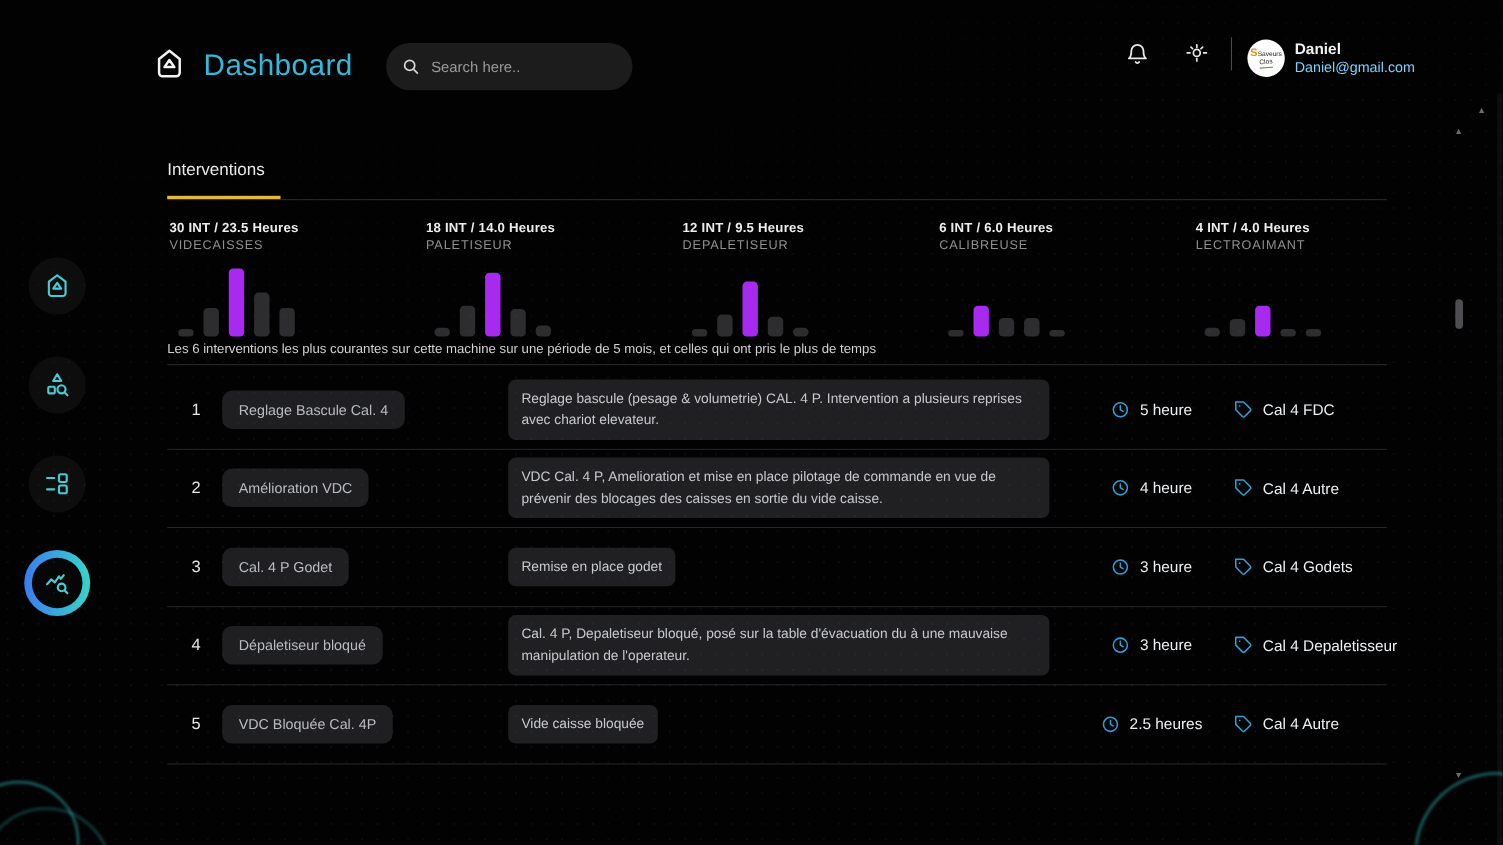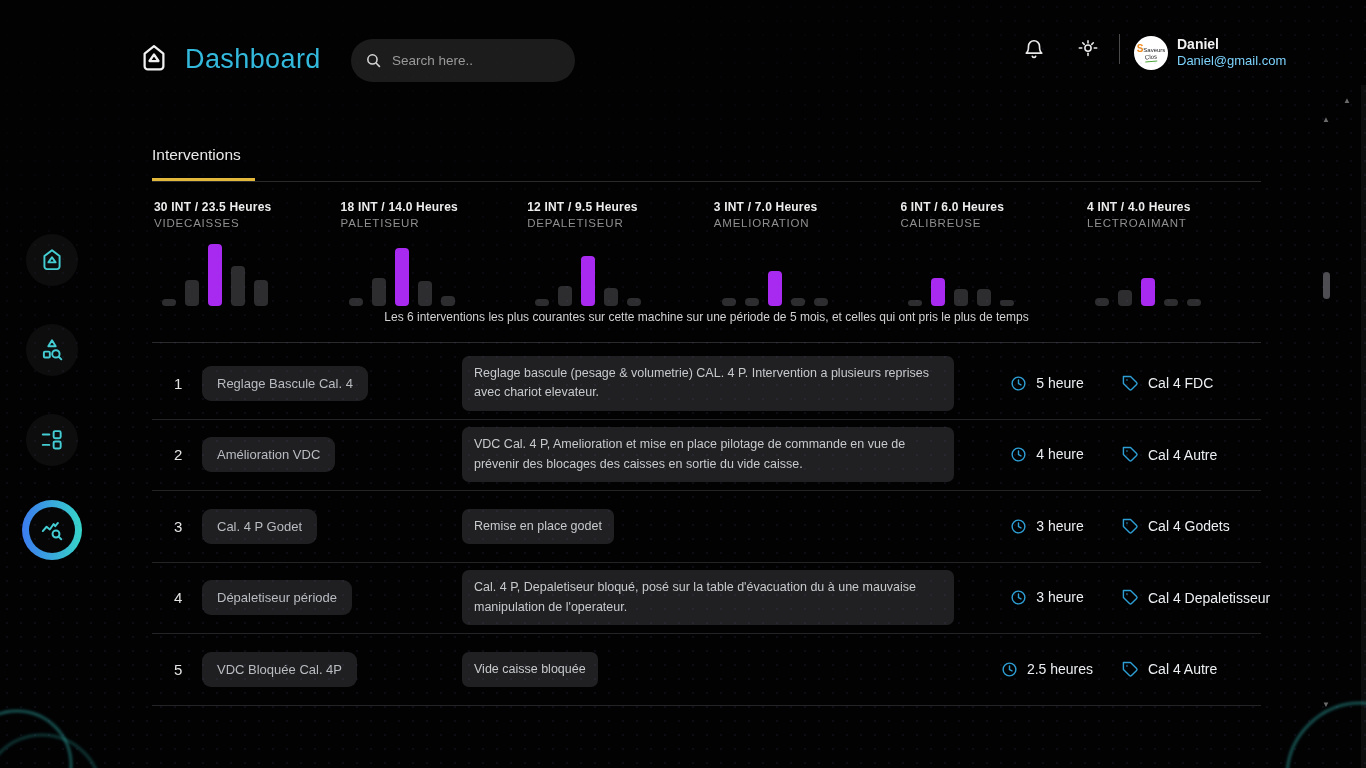--- a/index.html
+++ b/index.html
@@ -76,21 +76,21 @@
          border-bottom:3px solid #e3b93c; min-width:103px; cursor:pointer; }
 
   .stats-row { display:flex; justify-content:space-between; margin-top:18px; padding:0 2px; }
   .stat-col { width:172px; }
   .stat-title { font-size:12px; font-weight:700; color:#ededed; letter-spacing:.2px; }
   .stat-machine { font-size:11.5px; color:#8f8f8f; letter-spacing:.8px; margin-top:3px; }
   .bars { display:flex; align-items:flex-end; gap:9px; height:64px; margin-top:13px; padding-left:8px; }
   .bar { width:14px; background:#2d2d2f; border-radius:4px; }
   .bar.hl { background:#a82af0; }
 
-  .caption { text-align:center; font-size:12px; color:#d2d2d2; margin-top:4px; padding-bottom:18px; border-bottom:1px solid #2a2a2c; }
+  .caption { font-size:12px; color:#d2d2d2; margin-top:4px; padding-bottom:7px; border-bottom:1px solid #2a2a2c; }
 
   .rows { padding-top:5px; }
   .row {
     display:grid; grid-template-columns:50px 260px 510px 150px 1fr;
     align-items:center; height:71.5px; border-bottom:1px solid #242426; cursor:pointer;
   }
   .row-num { font-size:15px; color:#e4e4e4; padding-left:22px; }
   .name-badge {
     display:inline-block; background:#1f1f21; color:#b9bcc0; font-size:13px;
     padding:10px 15px; border-radius:9px; max-width:250px; white-space:nowrap;
@@ -226,31 +226,20 @@
     <div class="stat-machine">DEPALETISEUR</div>
     <div class="bars">
           <div class="bar" style="height: 7px;"></div>
           <div class="bar" style="height: 20px;"></div>
           <div class="bar hl" style="height: 50px;"></div>
           <div class="bar" style="height: 18px;"></div>
           <div class="bar" style="height: 8px;"></div>
         </div>
   </div>
 
-  <div class="stat-col">
-    <div class="stat-title">3 INT / 7.0 Heures</div>
-    <div class="stat-machine">AMELIORATION</div>
-    <div class="bars">
-          <div class="bar" style="height: 8px;"></div>
-          <div class="bar" style="height: 8px;"></div>
-          <div class="bar hl" style="height: 35px;"></div>
-          <div class="bar" style="height: 8px;"></div>
-          <div class="bar" style="height: 8px;"></div>
-        </div>
-  </div>
 
   <div class="stat-col">
     <div class="stat-title">6 INT / 6.0 Heures</div>
     <div class="stat-machine">CALIBREUSE</div>
     <div class="bars">
           <div class="bar" style="height: 6px;"></div>
           <div class="bar hl" style="height: 28px;"></div>
           <div class="bar" style="height: 17px;"></div>
           <div class="bar" style="height: 17px;"></div>
           <div class="bar" style="height: 6px;"></div>
@@ -328,21 +317,21 @@
       <svg class="cell-icon" viewBox="0 0 24 24" fill="none" stroke="currentColor" stroke-width="2" stroke-linejoin="round">
         <path d="M20.6 13.4l-7.2 7.2a2 2 0 0 1-2.8 0L2 12V2h10l8.6 8.6a2 2 0 0 1 0 2.8z"></path>
         <circle cx="7" cy="7" r="1.1" fill="currentColor" stroke="none"></circle>
       </svg>
       <span class="tag-text">Cal 4 Godets</span>
     </div>
   </div>
 
   <div class="row">
     <div class="row-num">4</div>
-    <div><span class="name-badge">Dépaletiseur période</span></div>
+    <div><span class="name-badge">Dépaletiseur bloqué</span></div>
     <div><span class="desc-badge">Cal. 4 P, Depaletiseur bloqué, posé sur la table d'évacuation du à une mauvaise manipulation de l'operateur.</span></div>
     <div class="time-cell">
       <svg class="cell-icon" viewBox="0 0 24 24" fill="none" stroke="currentColor" stroke-width="2" stroke-linecap="round">
         <circle cx="12" cy="12" r="9"></circle>
             <polyline points="12,7 12,12 15.5,14"></polyline>
       </svg>
       <span class="time-text">3 heure</span>
     </div>
     <div class="tag-cell">
       <svg class="cell-icon" viewBox="0 0 24 24" fill="none" stroke="currentColor" stroke-width="2" stroke-linejoin="round">

